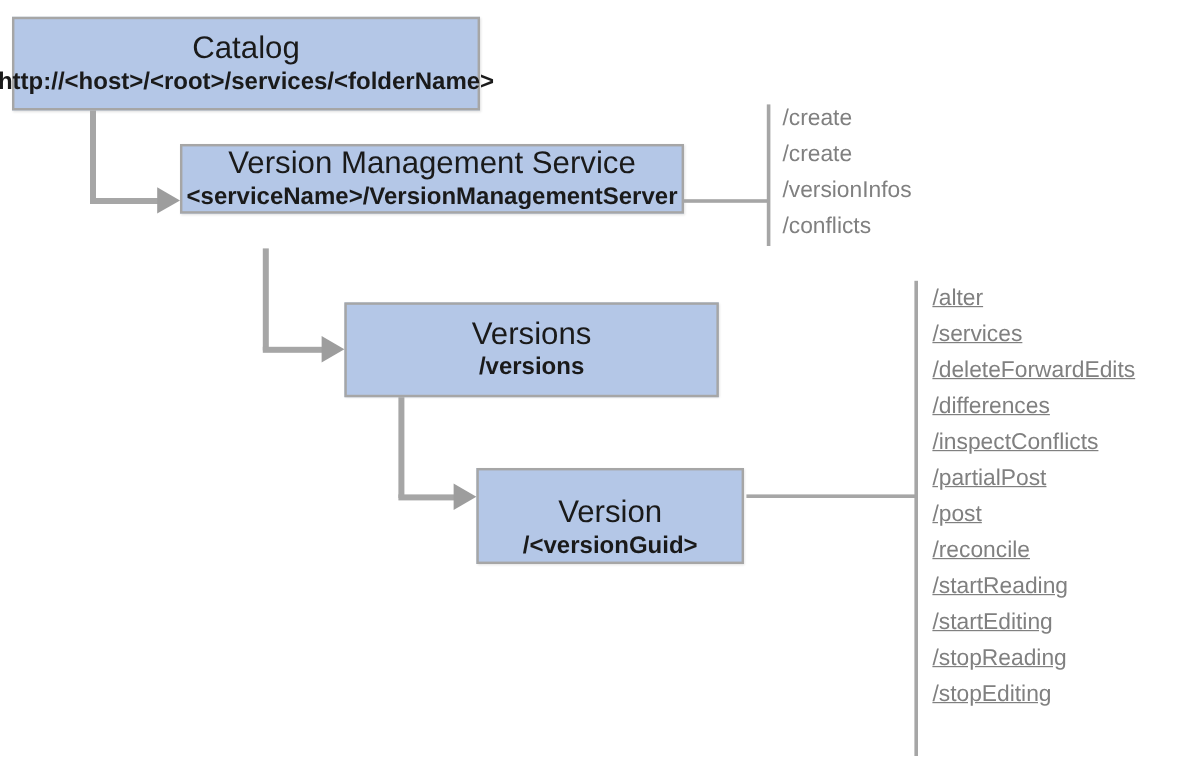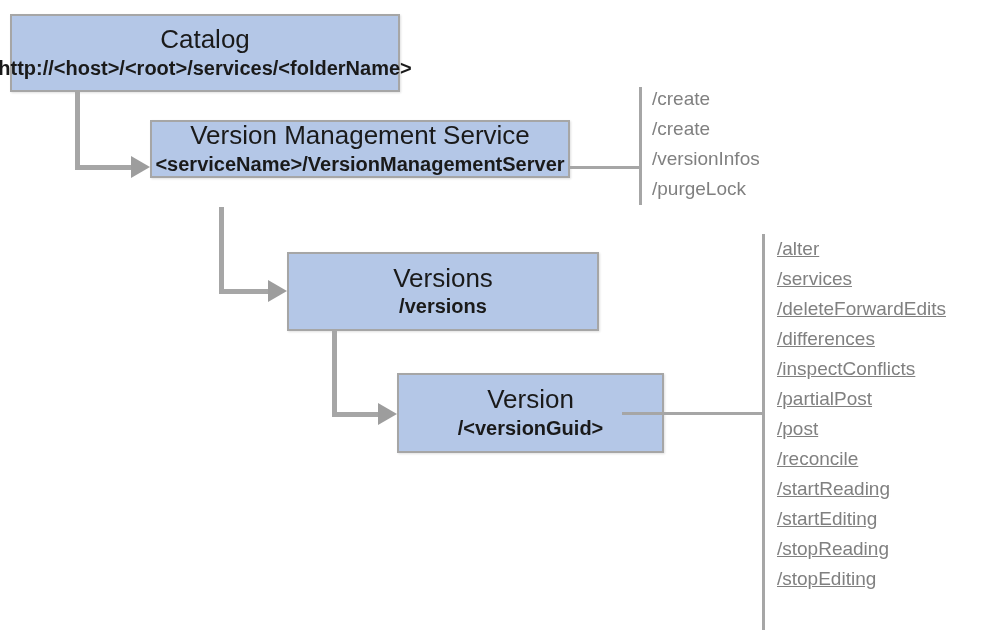--- a/index.html
+++ b/index.html
@@ -33,21 +33,21 @@
   .ops{
     position:absolute;
     color:#808080;
     font-size:19px;
     line-height:30px;
     white-space:nowrap;
   }
   #node-catalog{left:10px;top:14px;width:390px;height:78px;}
   #node-vms{left:150px;top:120px;width:420px;height:58px;}
   #node-versions{left:287px;top:252px;width:312px;height:79px;}
-  #node-version{left:397px;top:373px;width:267px;height:80px;}
+  #node-version{left:397px;top:390px;width:223px;height:80px;justify-content:flex-end;}
 
   #conn1-v{left:75px;top:92px;width:5px;height:78px;}
   #conn1-h{left:75px;top:165px;width:58px;height:5px;}
   #conn1-a{left:131px;top:156px;}
 
   #conn2-v{left:219px;top:207px;width:5px;height:85px;}
   #conn2-h{left:219px;top:289px;width:50px;height:5px;}
   #conn2-a{left:268px;top:280px;}
 
   #conn3-v{left:332px;top:331px;width:5px;height:84px;}
@@ -102,21 +102,21 @@
   <div class="conn" id="bracket1-h"></div>
   <div class="conn" id="bracket1-v"></div>
 
   <div class="conn" id="bracket2-h"></div>
   <div class="conn" id="bracket2-v"></div>
 
   <div class="ops" id="ops-vms">
     <div class="op">/create</div>
     <div class="op">/create</div>
     <div class="op">/versionInfos</div>
-    <div class="op">/purgeLock</div>
+    <div class="op">/conflicts</div>
   </div>
 
   <div class="ops" id="ops-version">
     <div class="op">/alter</div>
     <div class="op">/services</div>
     <div class="op">/deleteForwardEdits</div>
     <div class="op">/differences</div>
     <div class="op">/inspectConflicts</div>
     <div class="op">/partialPost</div>
     <div class="op">/post</div>

